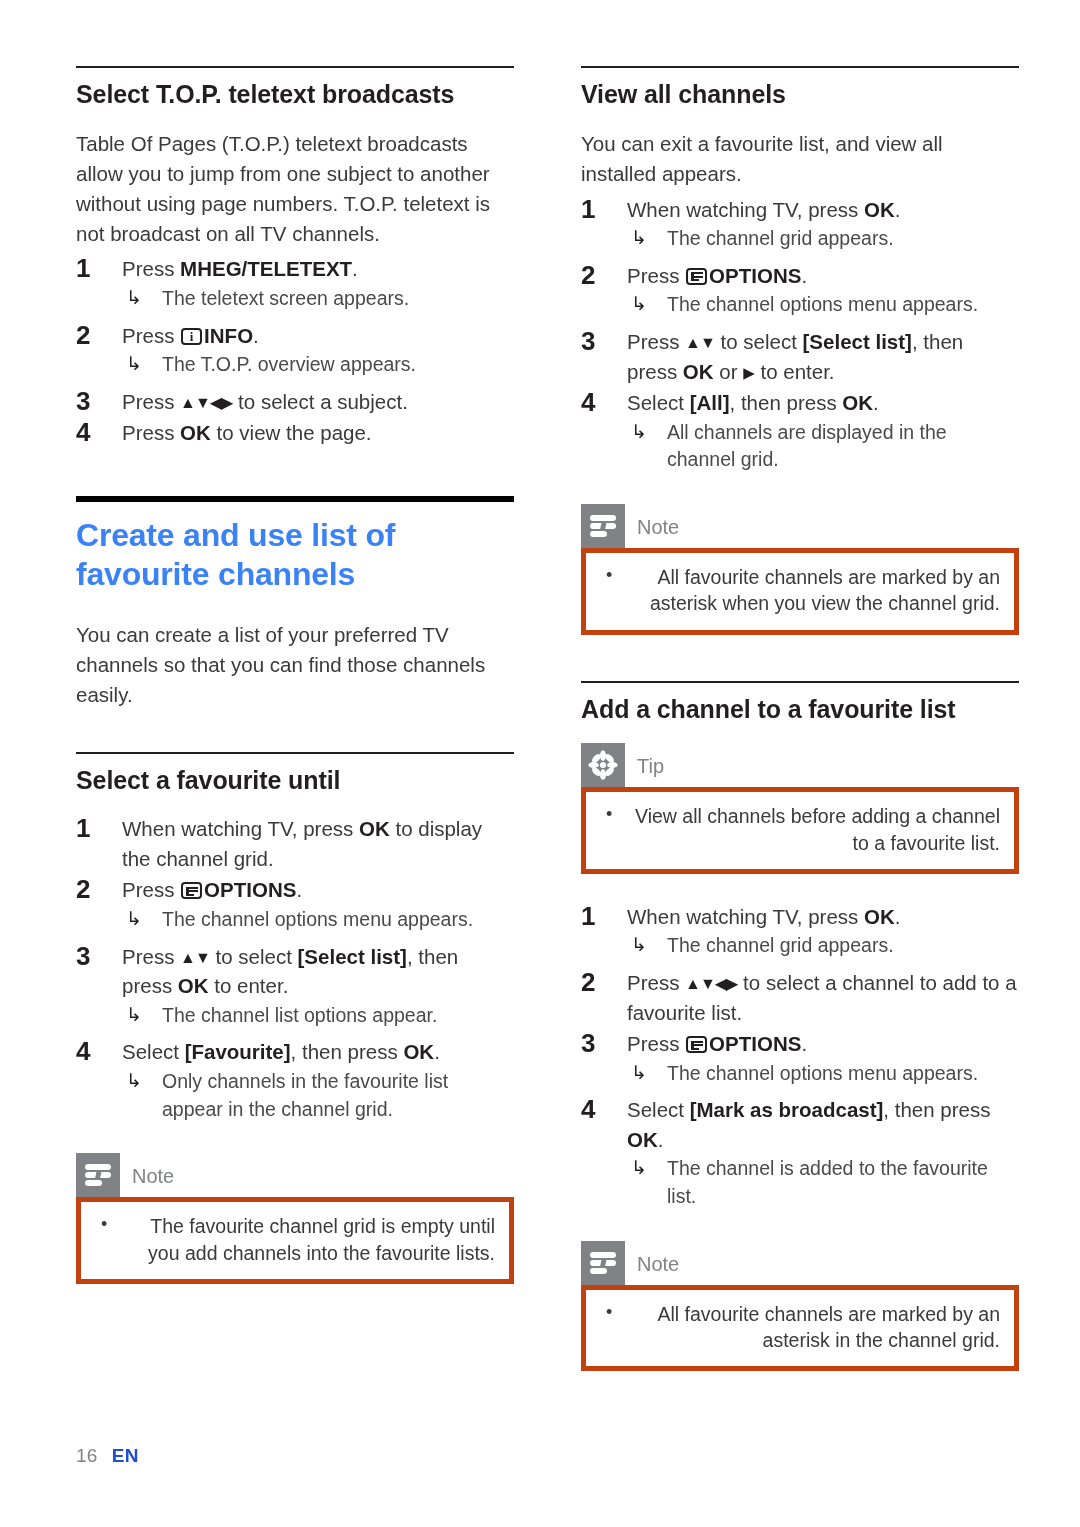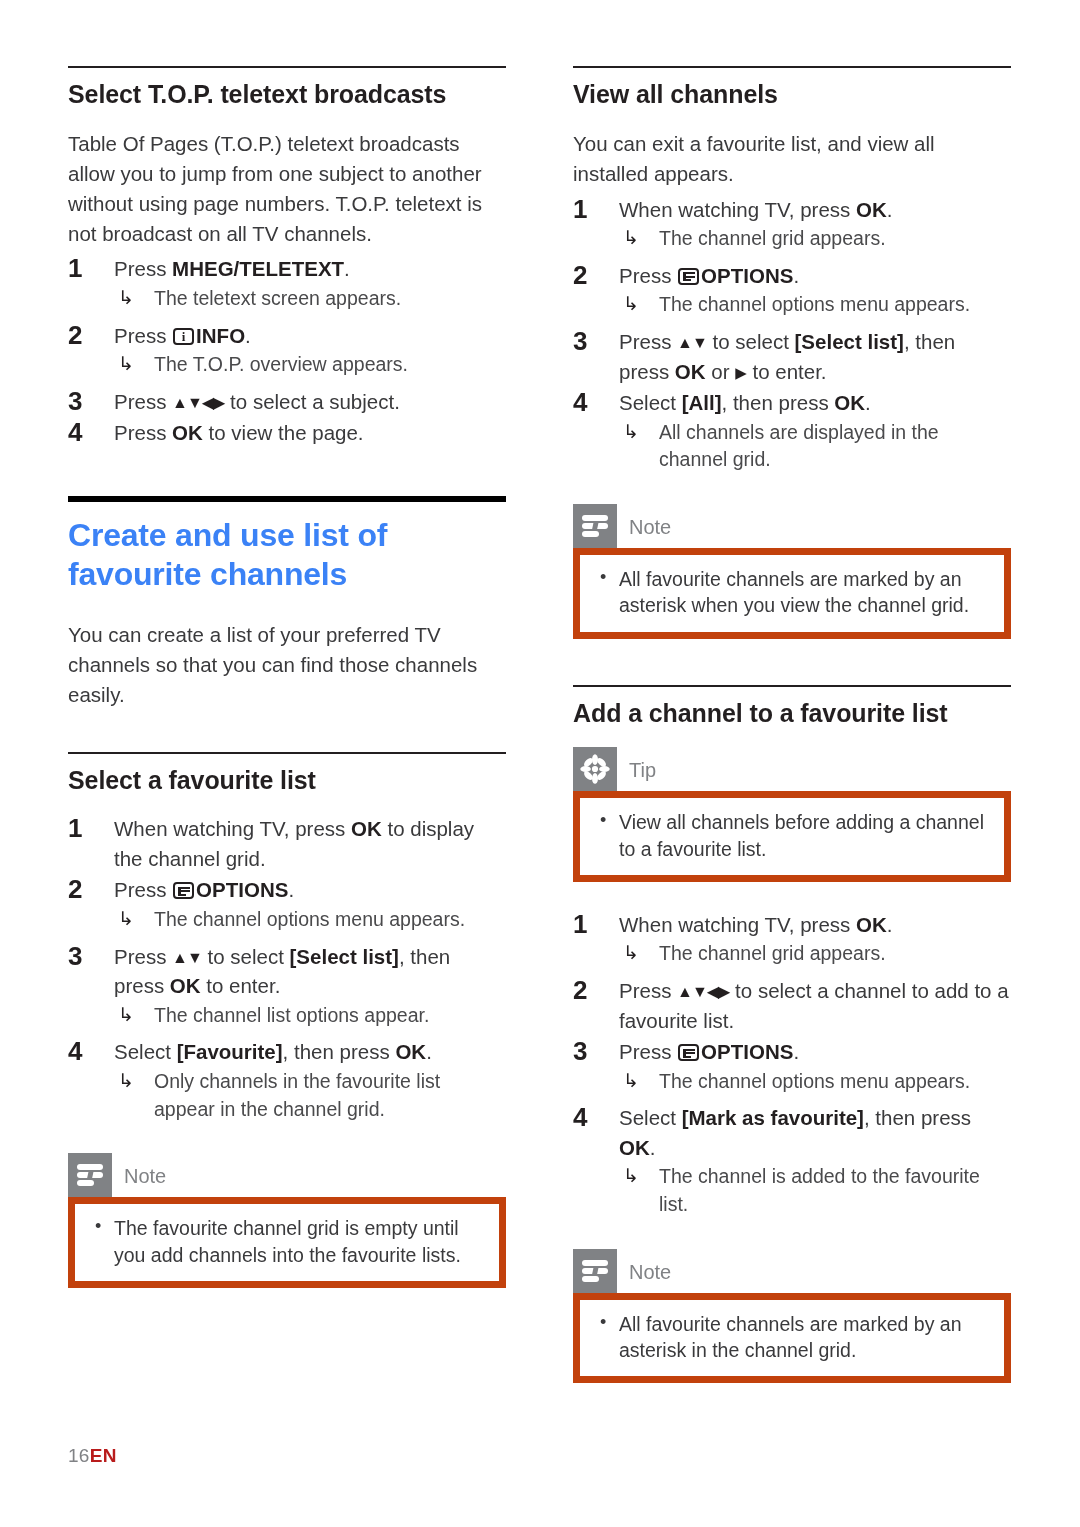--- a/index.html
+++ b/index.html
@@ -10,21 +10,21 @@
   body {
     width: 1080px;
     height: 1527px;
     position: relative;
     font-family: "Liberation Sans", sans-serif;
     color: #231f20;
     overflow: hidden;
   }
   .page {
     position: absolute;
-    left: 0; top: 0;
+    left: 8px; top: 0;
     width: 912px;
     height: 1527px;
   }
   .col {
     position: absolute;
     top: 66px;
     width: 438px;
   }
   .col-left  { left: 68px; }
   .col-right { left: 573px; }
@@ -188,23 +188,24 @@
   }
   .callout-title {
     font-size: 20px;
     color: #808285;
     font-weight: 400;
     margin-left: 12px;
     line-height: 1;
     padding-bottom: 11px;
   }
   .callout-body {
-    border: 7px solid #c2410c;
+    border: 5px solid #c2410c;
     padding: 11px 14px 13px 14px;
     box-sizing: border-box;
+    text-align: right;
   }
   ul.callout-list {
     list-style: none;
     margin: 0;
     padding: 0;
   }
   ul.callout-list li {
     position: relative;
     padding-left: 25px;
     font-size: 19.5px;
@@ -250,22 +251,23 @@
     left: 68px;
     top: 1445px;
     font-size: 19px;
     letter-spacing: 0.3px;
   }
   .footer .pg {
     color: #808285;
     font-weight: 400;
   }
   .footer .lang {
-    color: #b91c1c;
+    color: #1d4ed8;
     font-weight: 700;
+    margin-left: 14px;
   }
   .spacer-28 { height: 28px; }
   .spacer-36 { height: 36px; }
   .spacer-46 { height: 46px; }
 </style>
 </head>
 <body>
 
 <div class="page">
 
@@ -305,21 +307,21 @@
     <div>
       <div class="rule-thick"></div>
       <h1 class="chapter-head">Create and use list of favourite channels</h1>
       <p class="body">You can create a list of your preferred TV channels so that you can find those channels easily.</p>
     </div>
 
     <div class="spacer-36"></div>
 
     <div>
       <div class="rule-thin"></div>
-      <h2 class="sub-head">Select a favourite list</h2>
+      <h2 class="sub-head">Select a favourite until</h2>
 
       <ol class="steps">
         <li>
           <span class="step-num">1</span>
           <span class="step-text"><span>When watching TV, press </span><b>OK</b><span> to display the channel grid.</span></span>
         </li>
         <li>
           <span class="step-num">2</span>
           <span class="step-text"><span>Press </span><span class="icon-key icon-options"><i class="sq"></i><i class="bar b1"></i><i class="bar b2"></i><i class="bar b3"></i></span><b>OPTIONS</b><span>.</span></span>
           <span class="result"><span class="arrow">↳</span><span>The channel options menu appears.</span></span>
@@ -459,21 +461,21 @@
           <span class="step-text"><span>Press </span><span class="nav-arrows">▲▼◀▶</span><span> to select a channel to add to a favourite list.</span></span>
         </li>
         <li>
           <span class="step-num">3</span>
           <span class="step-text"><span>Press </span><span class="icon-key icon-options"><i class="sq"></i><i class="bar b1"></i><i class="bar b2"></i><i class="bar b3"></i></span><b>OPTIONS</b><span>.</span></span>
           <span class="result"><span class="arrow">↳</span><span>The channel options menu appears.</span></span>
         </li>
         <div class="gap-s"></div>
         <li>
           <span class="step-num">4</span>
-          <span class="step-text"><span>Select </span><b>[Mark as favourite]</b><span>, then press </span><b>OK</b><span>.</span></span>
+          <span class="step-text"><span>Select </span><b>[Mark as broadcast]</b><span>, then press </span><b>OK</b><span>.</span></span>
           <span class="result"><span class="arrow">↳</span><span>The channel is added to the favourite list.</span></span>
         </li>
       </ol>
     </div>
 
     <div class="spacer-28"></div>
 
     <div class="callout">
       <div class="callout-header">
         <div class="callout-badge note-glyph">

